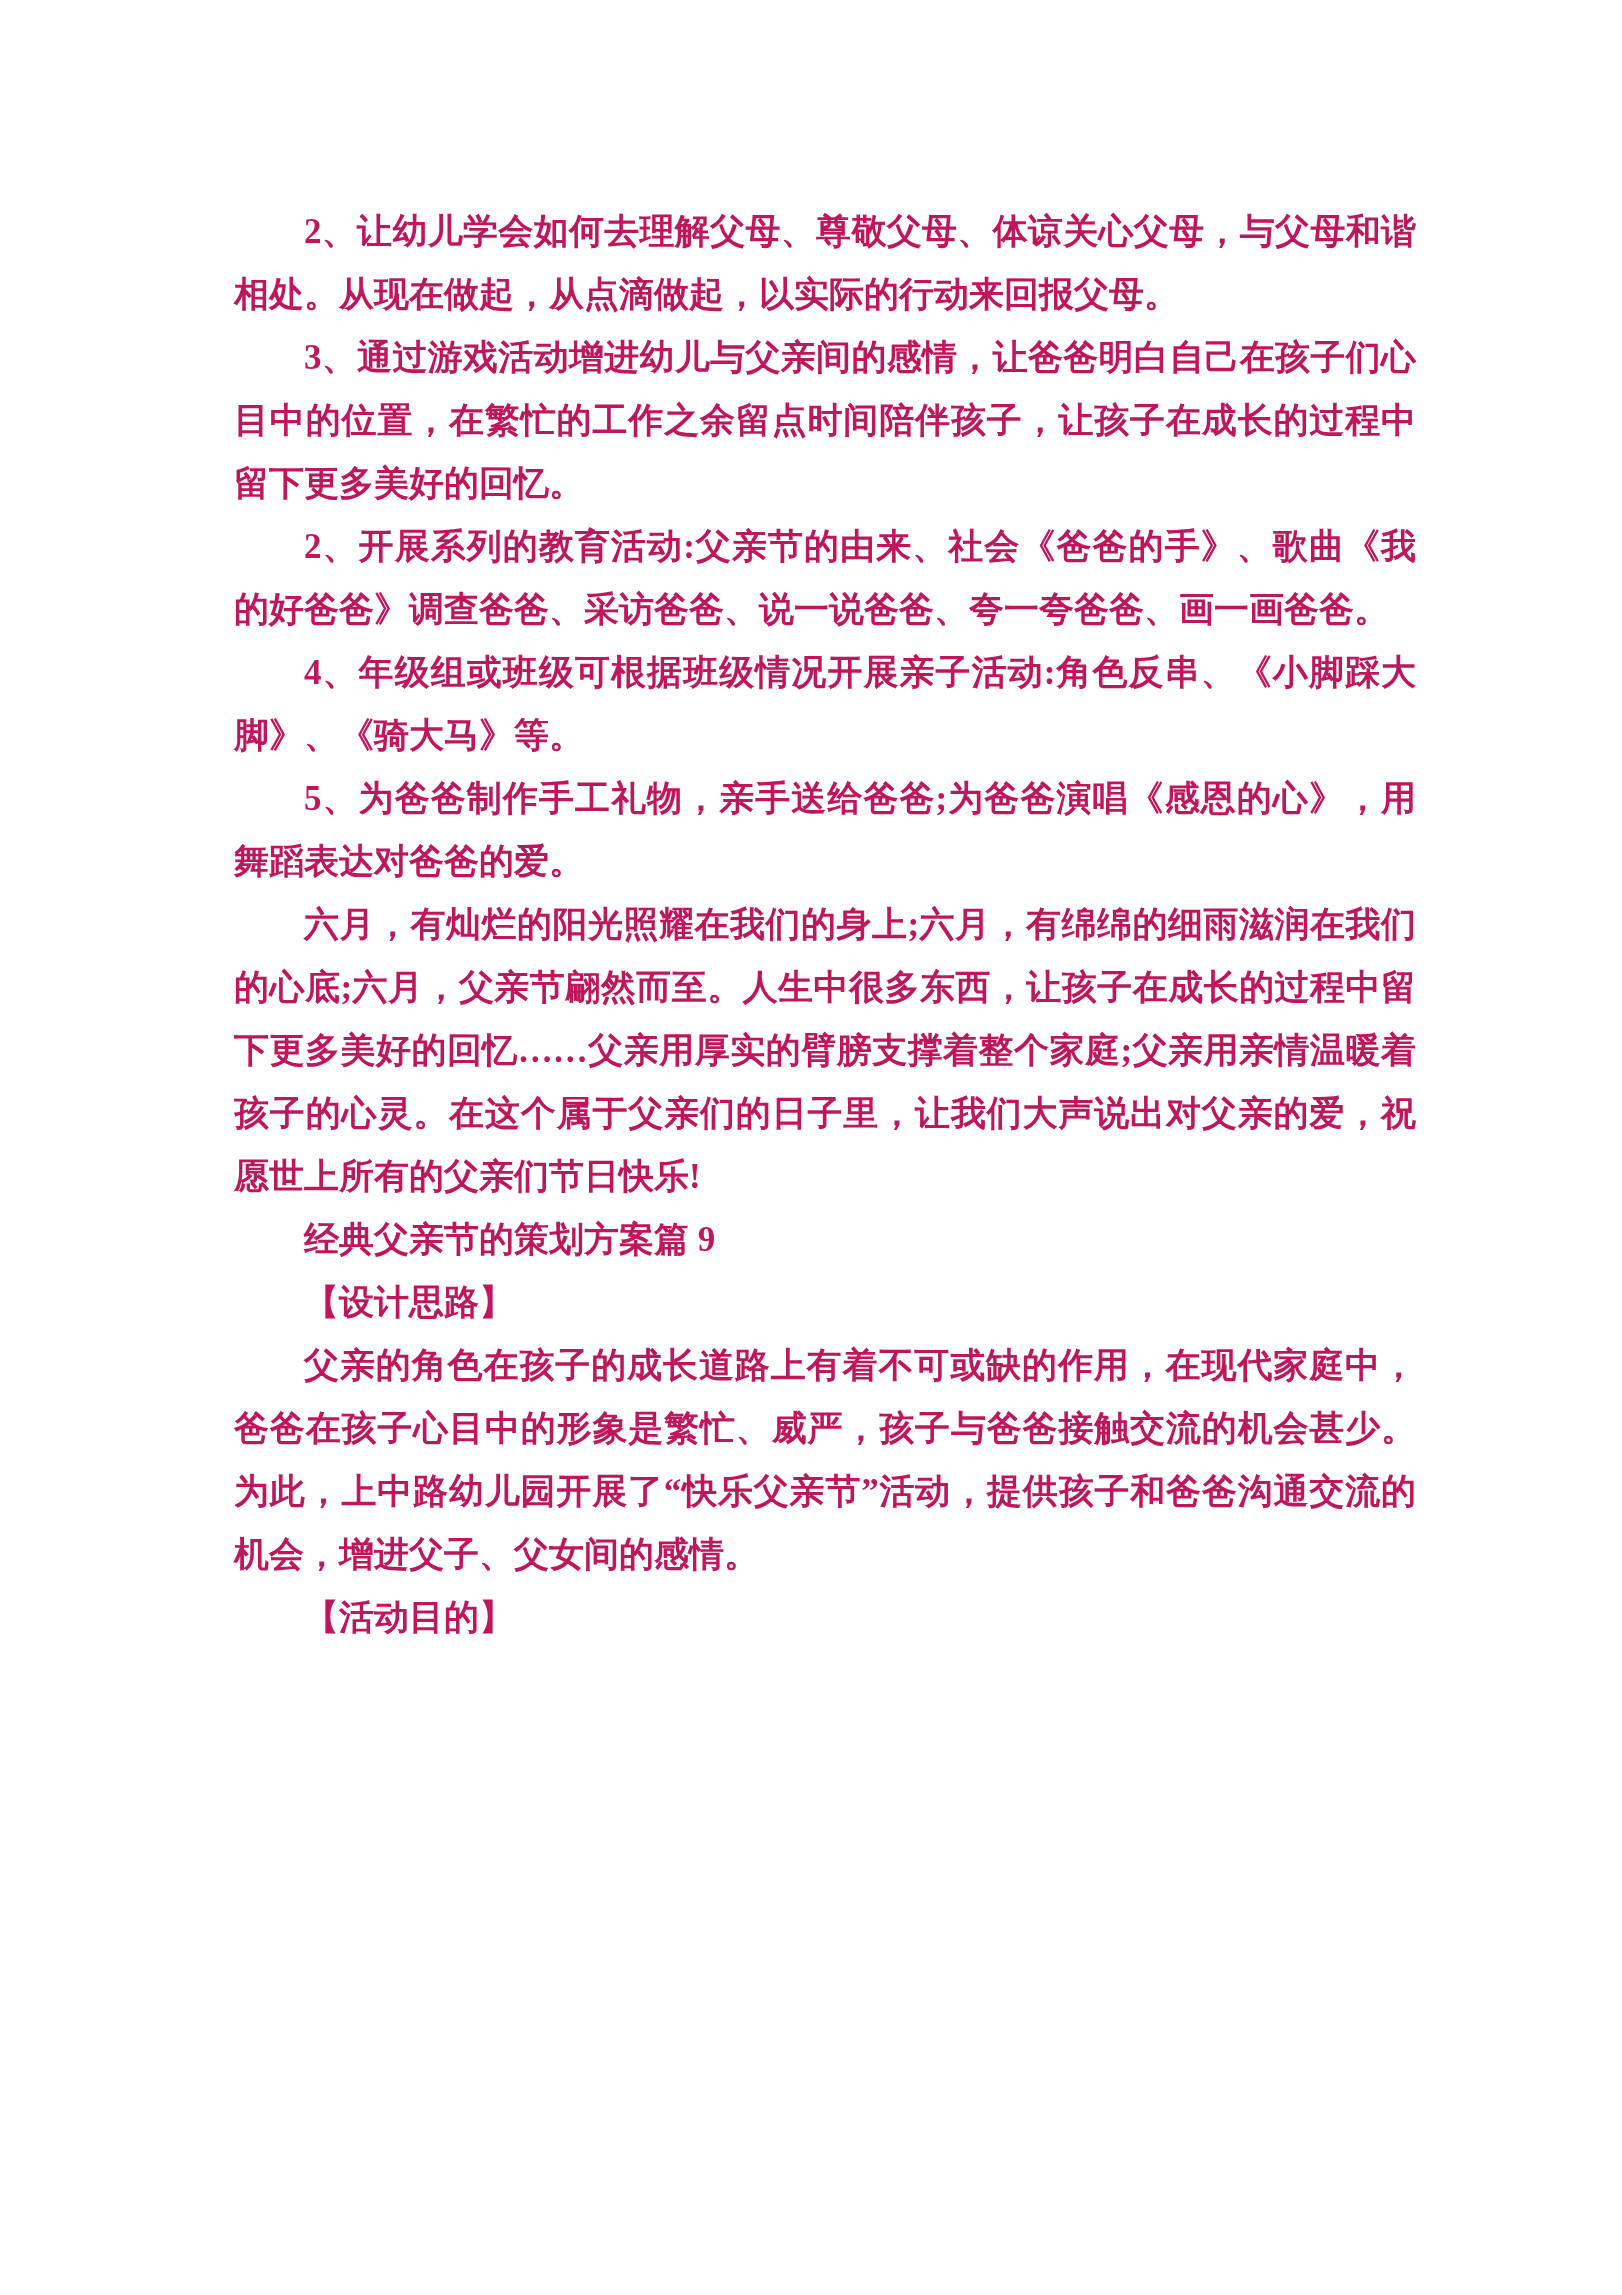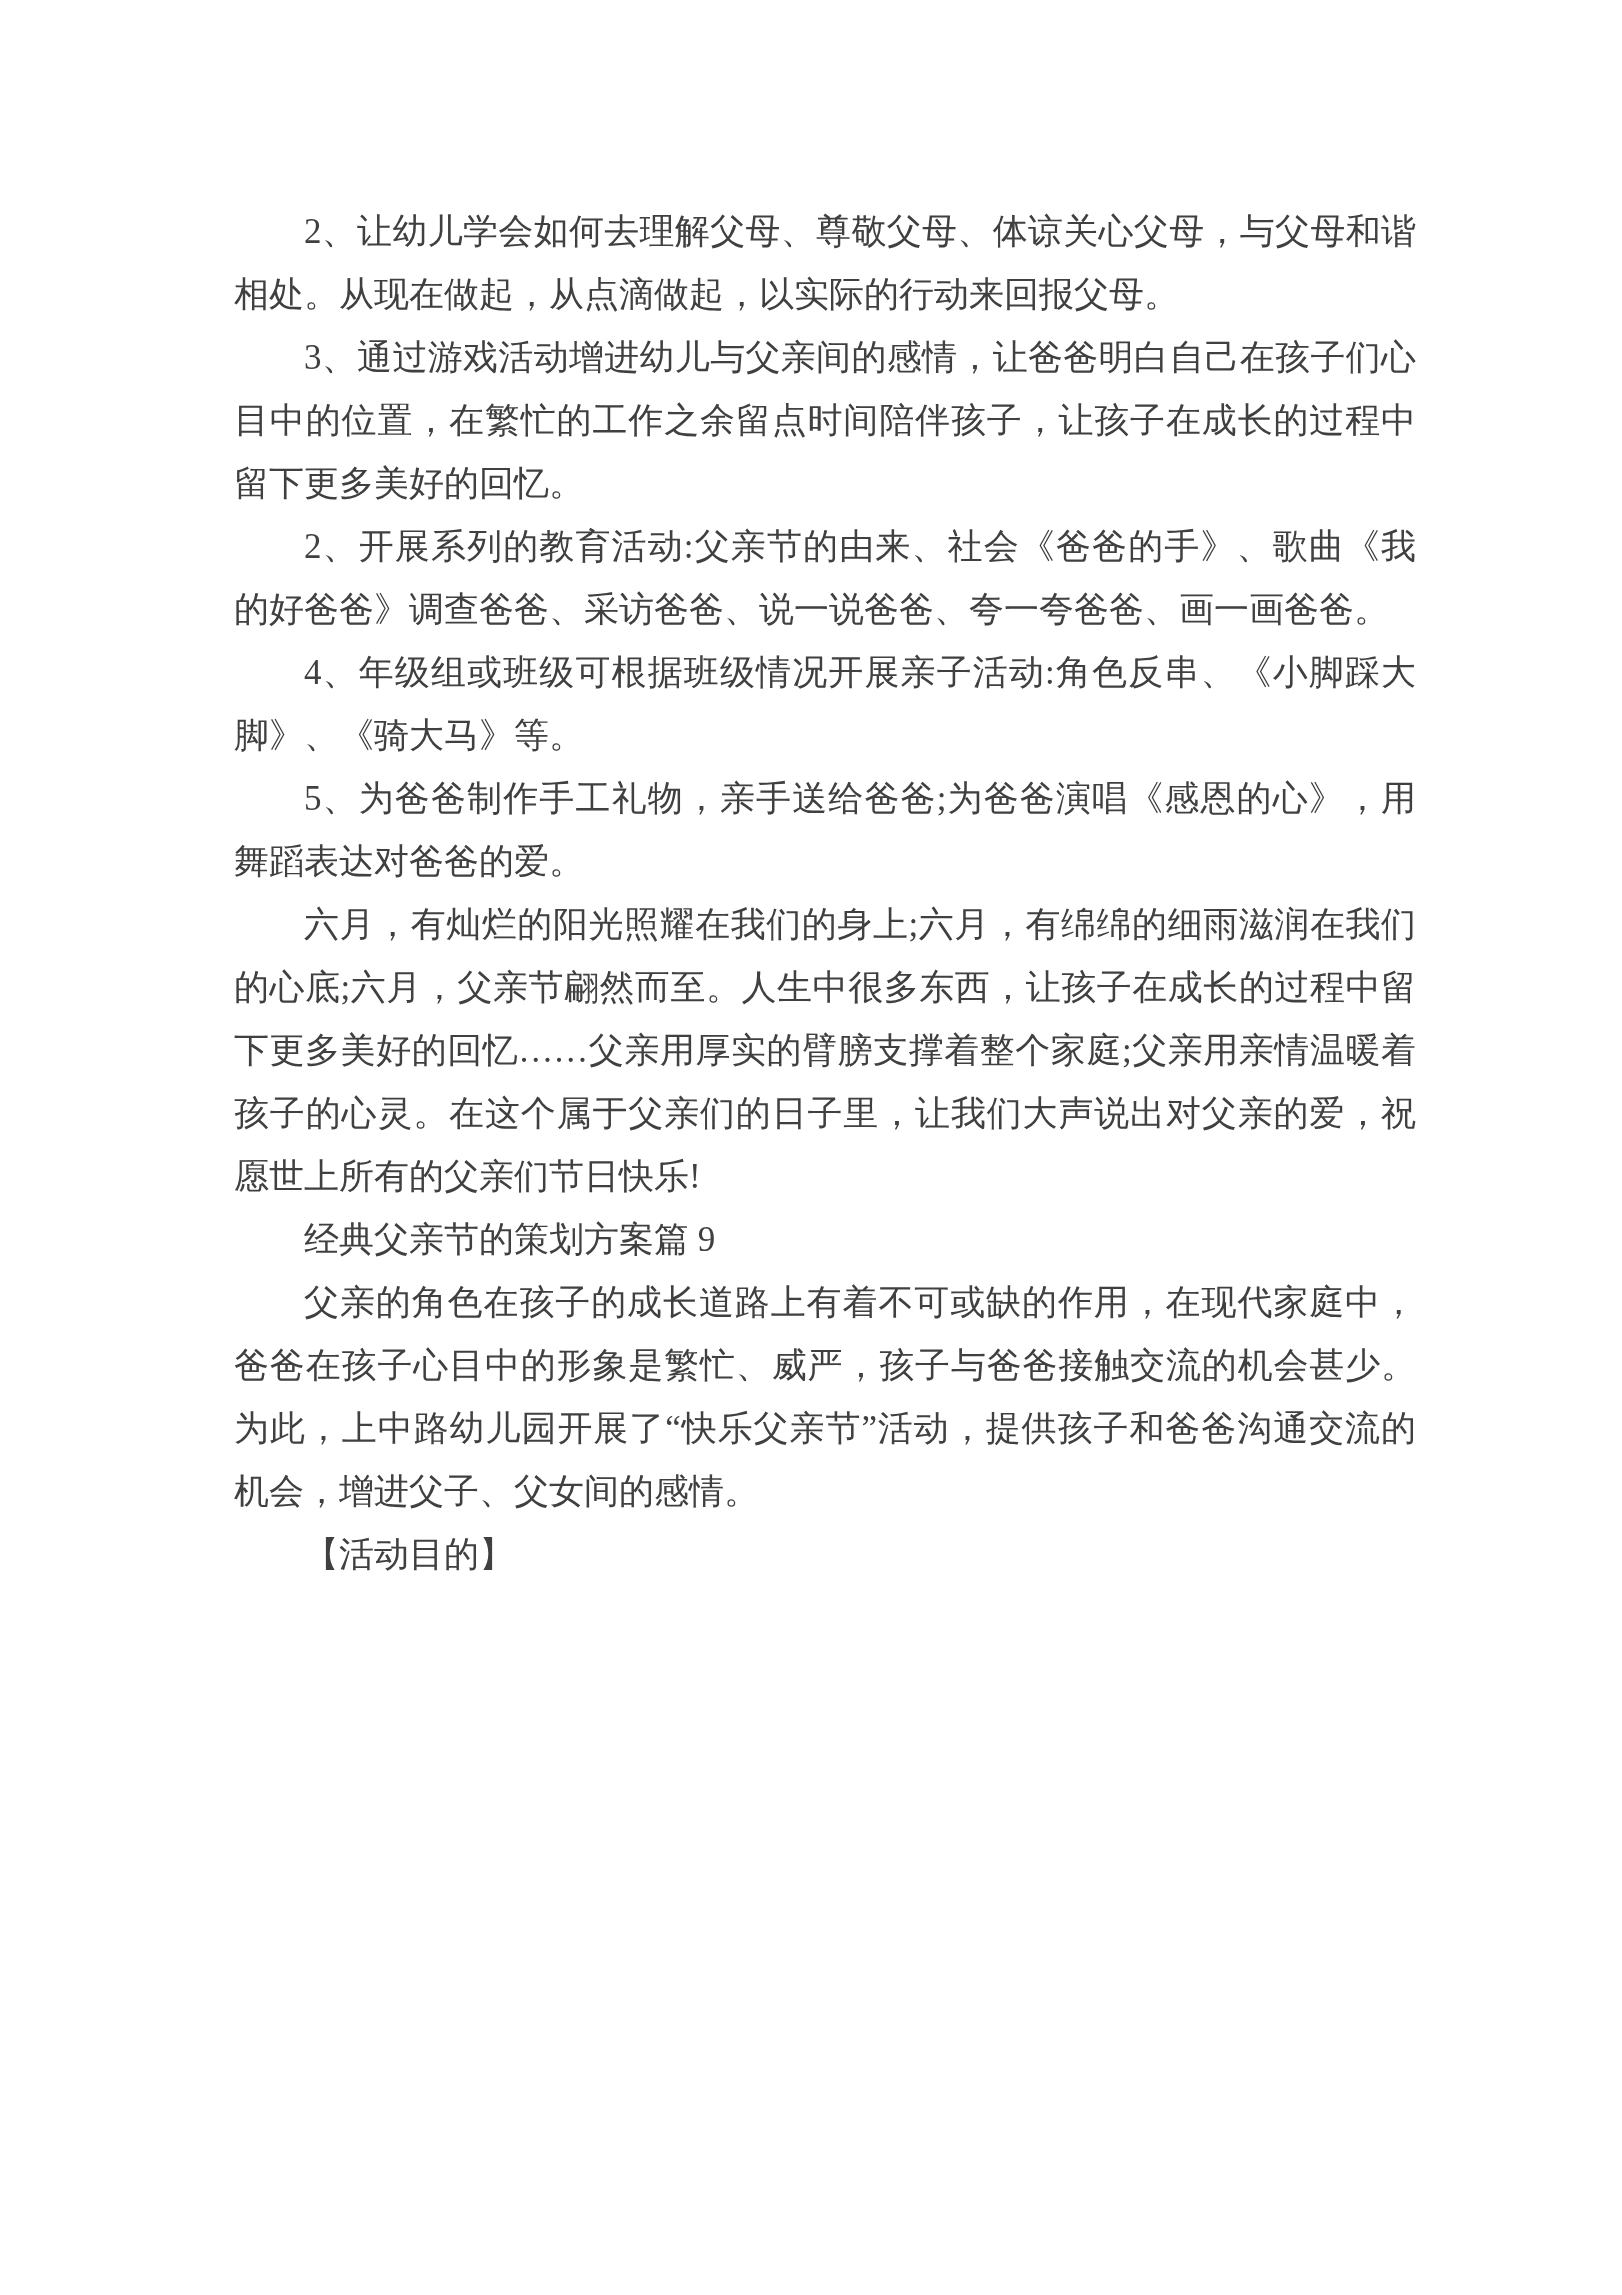--- a/index.html
+++ b/index.html
@@ -32,25 +32,26 @@
     padding: 0;
     text-indent: 2em;
     word-break: normal;
     overflow-wrap: break-word;
   }
 </style>
 </head>
 <body>
 
 <div class="page" style="background: rgb(255, 255, 255);">
-  <div class="text-block" style="color: #404040;">
+  <div class="text-block" style="color: #be185d; font-weight: bold;">
       <p>2、让幼儿学会如何去理解父母、尊敬父母、体谅关心父母，与父母和谐相处。从现在做起，从点滴做起，以实际的行动来回报父母。</p>
       <p>3、通过游戏活动增进幼儿与父亲间的感情，让爸爸明白自己在孩子们心目中的位置，在繁忙的工作之余留点时间陪伴孩子，让孩子在成长的过程中留下更多美好的回忆。</p>
       <p>2、开展系列的教育活动:父亲节的由来、社会《爸爸的手》、歌曲《我的好爸爸》调查爸爸、采访爸爸、说一说爸爸、夸一夸爸爸、画一画爸爸。</p>
       <p>4、年级组或班级可根据班级情况开展亲子活动:角色反串、《小脚踩大脚》、《骑大马》等。</p>
       <p>5、为爸爸制作手工礼物，亲手送给爸爸;为爸爸演唱《感恩的心》，用舞蹈表达对爸爸的爱。</p>
       <p>六月，有灿烂的阳光照耀在我们的身上;六月，有绵绵的细雨滋润在我们的心底;六月，父亲节翩然而至。人生中很多东西，让孩子在成长的过程中留下更多美好的回忆……父亲用厚实的臂膀支撑着整个家庭;父亲用亲情温暖着孩子的心灵。在这个属于父亲们的日子里，让我们大声说出对父亲的爱，祝愿世上所有的父亲们节日快乐!</p>
       <p>经典父亲节的策划方案篇 9</p>
+      <p>【设计思路】</p>
       <p>父亲的角色在孩子的成长道路上有着不可或缺的作用，在现代家庭中，爸爸在孩子心目中的形象是繁忙、威严，孩子与爸爸接触交流的机会甚少。为此，上中路幼儿园开展了“快乐父亲节”活动，提供孩子和爸爸沟通交流的机会，增进父子、父女间的感情。</p>
       <p>【活动目的】</p>
     </div>
 </div>
 
 
 </body></html>

